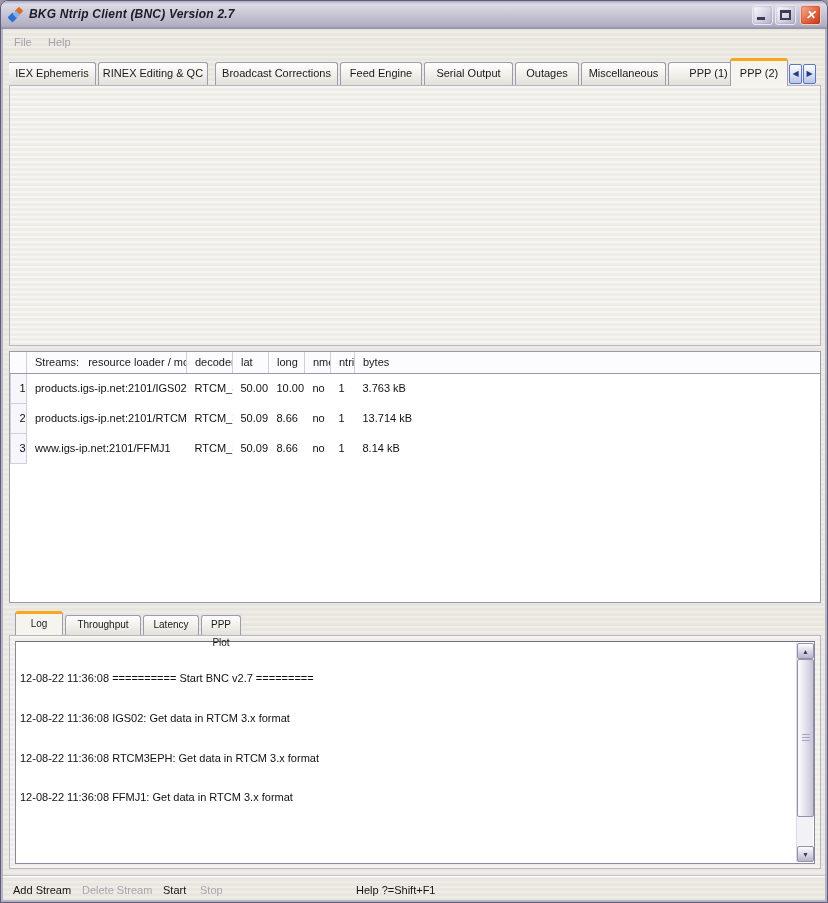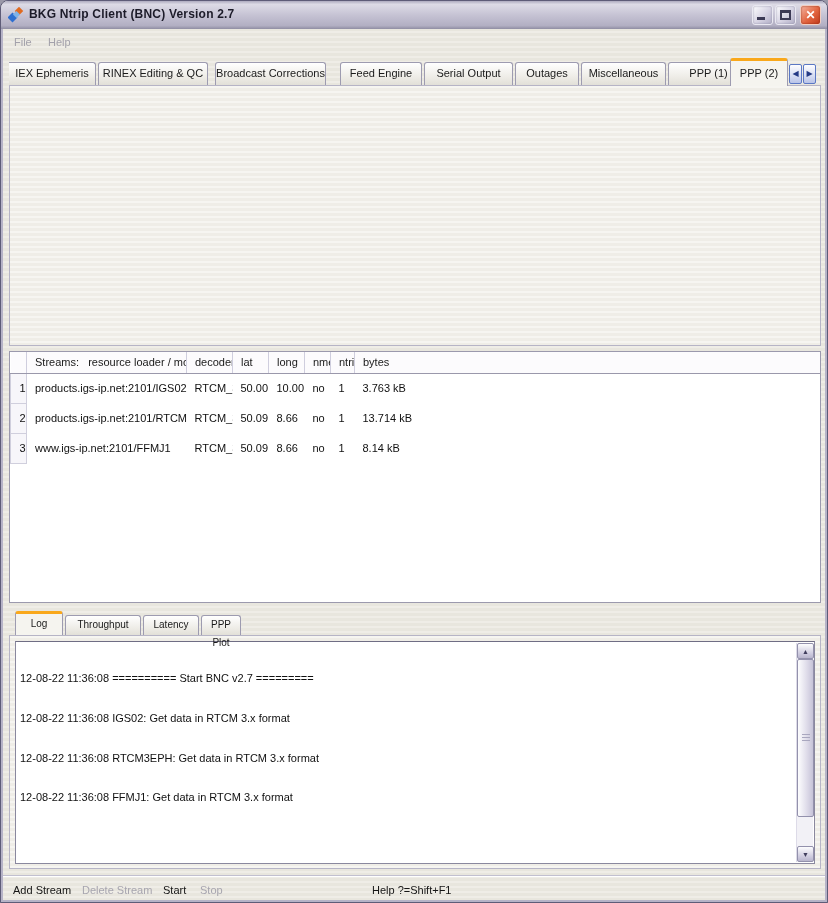--- a/index.html
+++ b/index.html
@@ -8,21 +8,21 @@
     position:relative; width:828px; height:903px; margin:0 auto;
     background:repeating-linear-gradient(to bottom,#efede7 0 2px,#e8e6de 2px 5px);
     border:1px solid #5e5c78; border-radius:8px 8px 0 0; overflow:hidden;
   }
   .frame-highlight { position:absolute; inset:0; box-shadow:inset 0 0 0 2px #b6b3c7; pointer-events:none; z-index:50; border-radius:8px 8px 0 0; }
 
   
   .titlebar {
     position:absolute; left:0; top:0; width:828px; height:28px;
     background:linear-gradient(to bottom,#aeabbf 0%,#dddbe6 12%,#c6c3d4 50%,#b2afc3 88%,#8f8da3 100%);
-    border-radius:7px 7px 0 0; z-index:60;
+    border-radius:7px 7px 0 0; z-index:60;font-style:italic;
   }
   .app-icon { position:absolute; left:7px; top:6px; width:16px; height:16px; }
   .title-text { position:absolute; left:28px; top:6px; font-size:12px; font-weight:bold; color:#1c1b29; letter-spacing:.2px; }
   .tb-btn { position:absolute; top:4px; width:21px; height:20px; border-radius:3px; border:1px solid #e9e8f1;
     background:linear-gradient(135deg,#fdfdfe 0%,#d6d3e3 55%,#b2afc6 100%);
     box-shadow:inset 0 0 2px #8f8da6; cursor:default; }
   .tb-btn.min  { right:56px; }
   .tb-btn.max  { right:33px; }
   .tb-btn.close{ right:8px;  background:linear-gradient(135deg,#f3b3a0 0%,#e2643f 55%,#c03a1c 100%); border-color:#f2cdbf; box-shadow:inset 0 0 2px #8c2711; }
   .glyph-min { position:absolute; left:4px; bottom:4px; width:8px; height:3px; background:#3c3a55; }
@@ -112,21 +112,21 @@
       </div>
   </div>
 
   <div class="menubar">
     <span class="menu-item" style="left:10px;">File</span>
     <span class="menu-item" style="left:44px;">Help</span>
   </div>
 
   <div class="tab" style="left:8px;width:87px;border-left:none;border-radius:0 3px 0 0;">IEX Ephemeris</div>
   <div class="tab" style="left:97px;width:110px;">RINEX Editing &amp; QC</div>
-  <div class="tab" style="left:214px;width:111px;">Broadcast Corrections</div>
+  <div class="tab" style="left:214px;width:123px;">Broadcast Corrections</div>
   <div class="tab" style="left:339px;width:82px;">Feed Engine</div>
   <div class="tab" style="left:423px;width:89px;">Serial Output</div>
   <div class="tab" style="left:514px;width:64px;">Outages</div>
   <div class="tab" style="left:580px;width:85px;">Miscellaneous</div>
   <div class="tab" style="left:667px;width:81px;">PPP (1)</div>
   <div class="tab active" style="left:729px;width:58px;">PPP (2)</div>
   <div class="tab-scroll" style="left:788px;"><span>◀</span></div>
   <div class="tab-scroll" style="left:802px;"><span>▶</span></div>
 
   <div class="tabpane"></div>
@@ -269,15 +269,15 @@
         <div class="sb-btn sb-down"><span>▼</span></div>
       </div>
     </div>
   </div>
 
   <div class="statusbar">
     <span class="sb-item" style="left:12px;">Add Stream</span>
     <span class="sb-item disabled" style="left:81px;">Delete Stream</span>
     <span class="sb-item" style="left:162px;">Start</span>
     <span class="sb-item disabled" style="left:199px;">Stop</span>
-    <span class="sb-item" style="left:363px;padding-left:8px;">Help ?=Shift+F1</span>
+    <span class="sb-item" style="left:347px;padding-left:8px;">Help ?=Shift+F1</span>
   </div>
 </div>
 
 </body></html>

